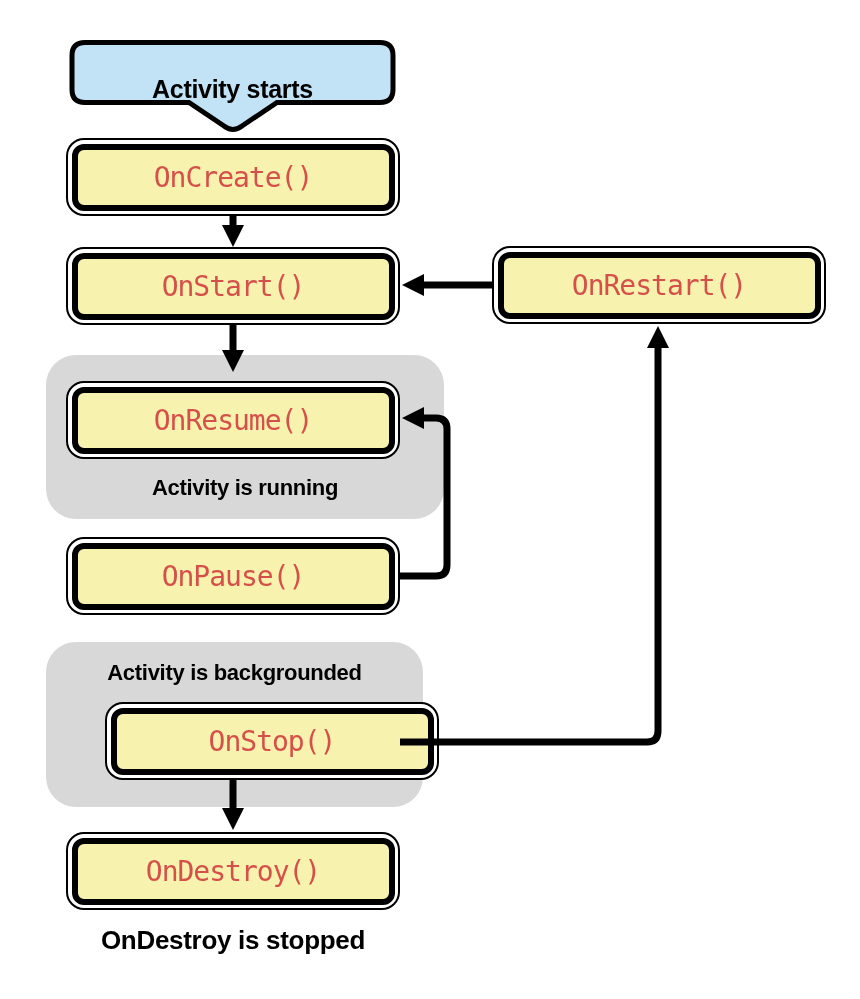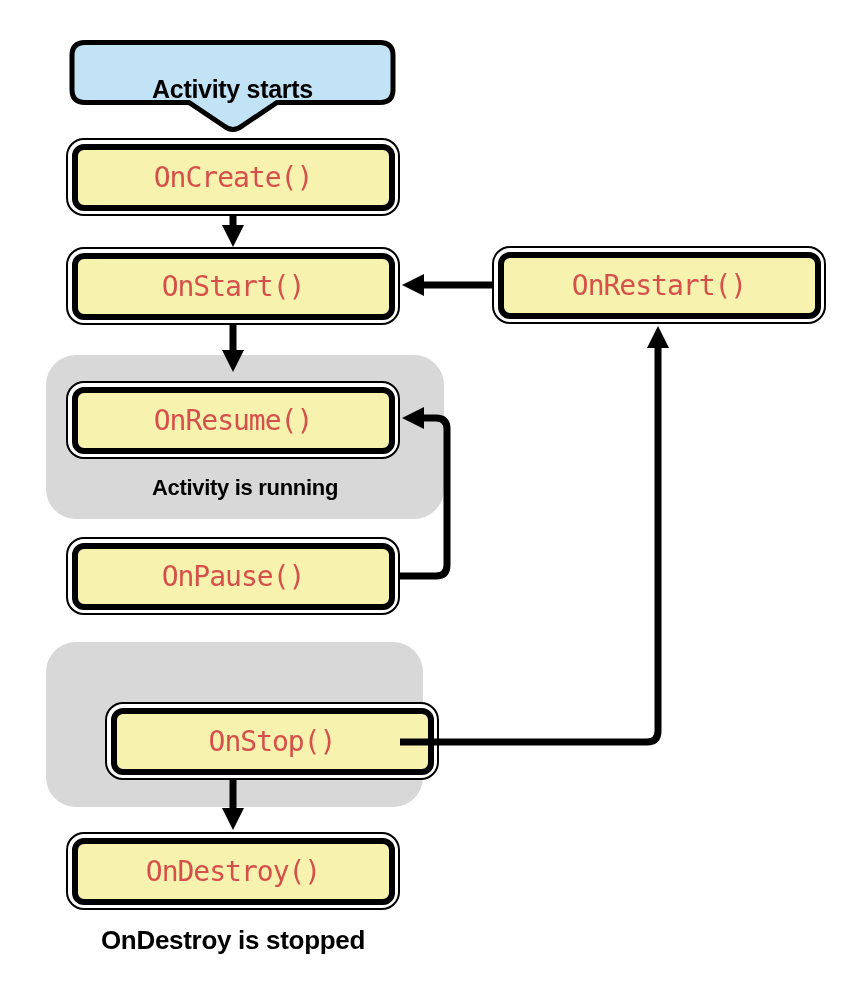--- a/index.html
+++ b/index.html
@@ -68,20 +68,21 @@
   <div class="group group-running">
     <div class="node node-onresume">
       <div class="node-inner">
         <span>OnResume()</span>
       </div>
     </div>
     <div class="group-label">Activity is running</div>
   </div>
 
   <div class="group group-backgrounded">
+    <div class="group-label">Activity is backgrounded</div>
     <div class="node node-onstop">
       <div class="node-inner">
         <span>OnStop()</span>
       </div>
     </div>
   </div>
 
   <div class="node node-oncreate">
     <div class="node-inner">
       <span>OnCreate()</span>

